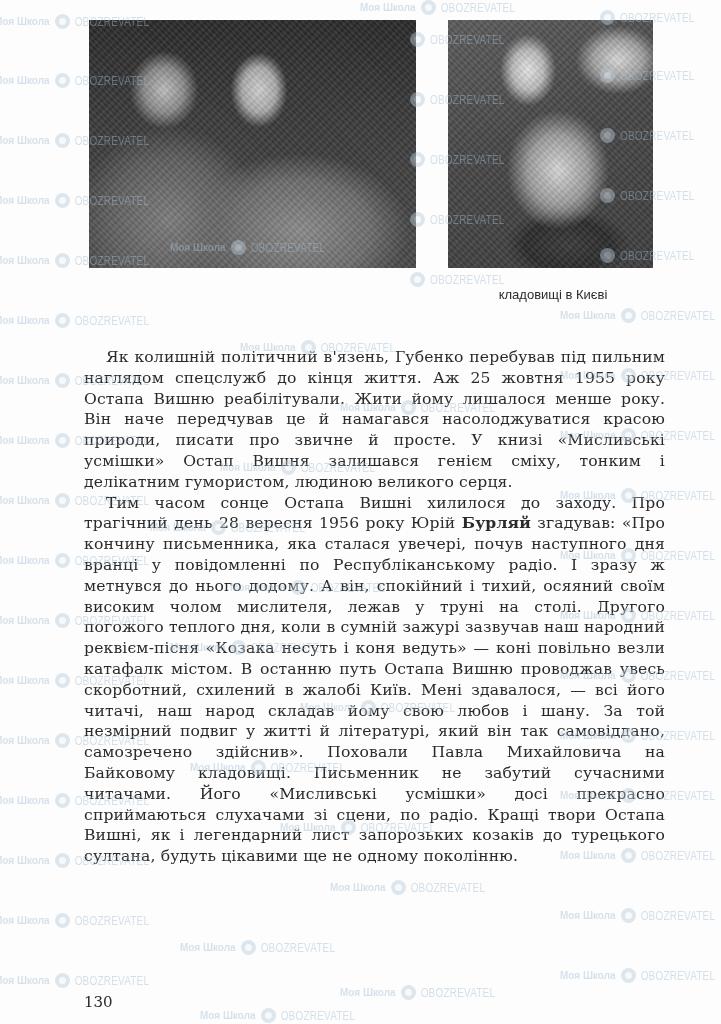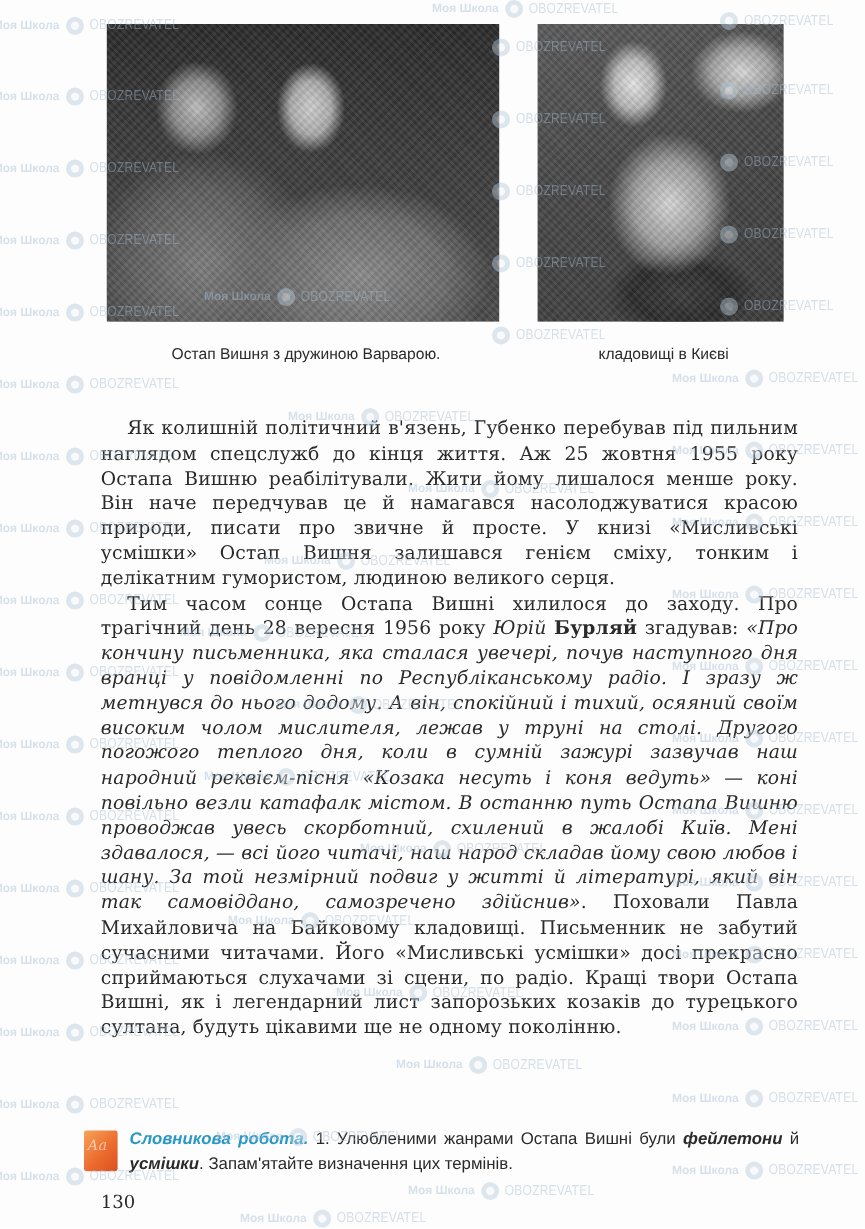--- a/index.html
+++ b/index.html
@@ -74,21 +74,21 @@
       font-size: 15.6px;
       line-height: 20.8px;
       color: #2a2a2a;
       text-align: justify;
       letter-spacing: 0.15px;
     }
     .body-text p {
       margin: 0;
       text-indent: 22px;
     }
-    .body-text .it { font-style: italic; }
+    .body-text .it { }
     .body-text .bi { font-weight: bold; }
 
     
     .vocab {
       position: absolute;
       left: 68px;
       top: 938px;
       width: 600px;
       height: 44px;
     }
@@ -182,38 +182,31 @@
 
   <div class="photo photo-1">
     <div class="grain"></div>
   </div>
 
   <div class="photo photo-2">
     <div class="grain"></div>
   </div>
 
   <div class="caption caption-1">
-    <div>Остап Вишня з дружиною Варварою.</div>
   </div>
 
   <div class="caption caption-2">
     <div>кладовищі в Києві</div>
   </div>
 
   <div class="body-text">
     <p>Як колишній політичний в'язень, Губенко перебував під пильним наглядом спецслужб до кінця життя. Аж 25 жовтня 1955 року Остапа Вишню реабілітували. Жити йому лишалося менше року. Він наче передчував це й намагався насолоджуватися красою природи, писати про звичне й просте. У книзі «Мисливські усмішки» Остап Вишня залишався генієм сміху, тонким і делікатним гумористом, людиною великого серця.</p>
     <p><span>Тим часом сонце Остапа Вишні хилилося до заходу. Про трагічний день 28 вересня 1956 року </span><span class="it">Юрій </span><span class="bi">Бурляй</span><span> згадував: </span><span class="it">«Про кончину письменника, яка сталася увечері, почув наступного дня вранці у повідомленні по Республіканському радіо. І зразу ж метнувся до нього додому. А він, спокійний і тихий, осяяний своїм високим чолом мислителя, лежав у труні на столі. Другого погожого теплого дня, коли в сумній зажурі зазвучав наш народний реквієм-пісня «Козака несуть і коня ведуть» — коні повільно везли катафалк містом. В останню путь Остапа Вишню проводжав увесь скорботний, схилений в жалобі Київ. Мені здавалося, — всі його читачі, наш народ складав йому свою любов і шану. За той незмірний подвиг у житті й літературі, який він так самовіддано, самозречено здійснив»</span><span>. Поховали Павла Михайловича на Байковому кладовищі. Письменник не забутий сучасними читачами. Його «Мисливські усмішки» досі прекрасно сприймаються слухачами зі сцени, по радіо. Кращі твори Остапа Вишні, як і легендарний лист запорозьких козаків до турецького султана, будуть цікавими ще не одному поколінню.</span></p>
   </div>
 
-  <div class="vocab">
-    <div class="vocab-icon">
-        <span>Аа</span>
-      </div>
-    <div class="vocab-text"><span class="vocab-heading">Словникова робота.</span><span> 1. Улюбленими жанрами Остапа Вишні були </span><span class="vocab-term">фейлетони</span><span> й </span><span class="vocab-term">усмішки</span><span>. Запам'ятайте визначення цих термінів.</span></div>
-  </div>
 
   <div class="page-number">130</div>
 
   <div class="wm-layer">
     <div class="wm" style="left:-6px; top:14px;">
         <span class="school">Моя Школа</span>
         <span class="logo"></span>
         <span class="brand">OBOZREVATEL</span>
       </div>
     <div class="wm" style="left:-6px; top:73px;">

